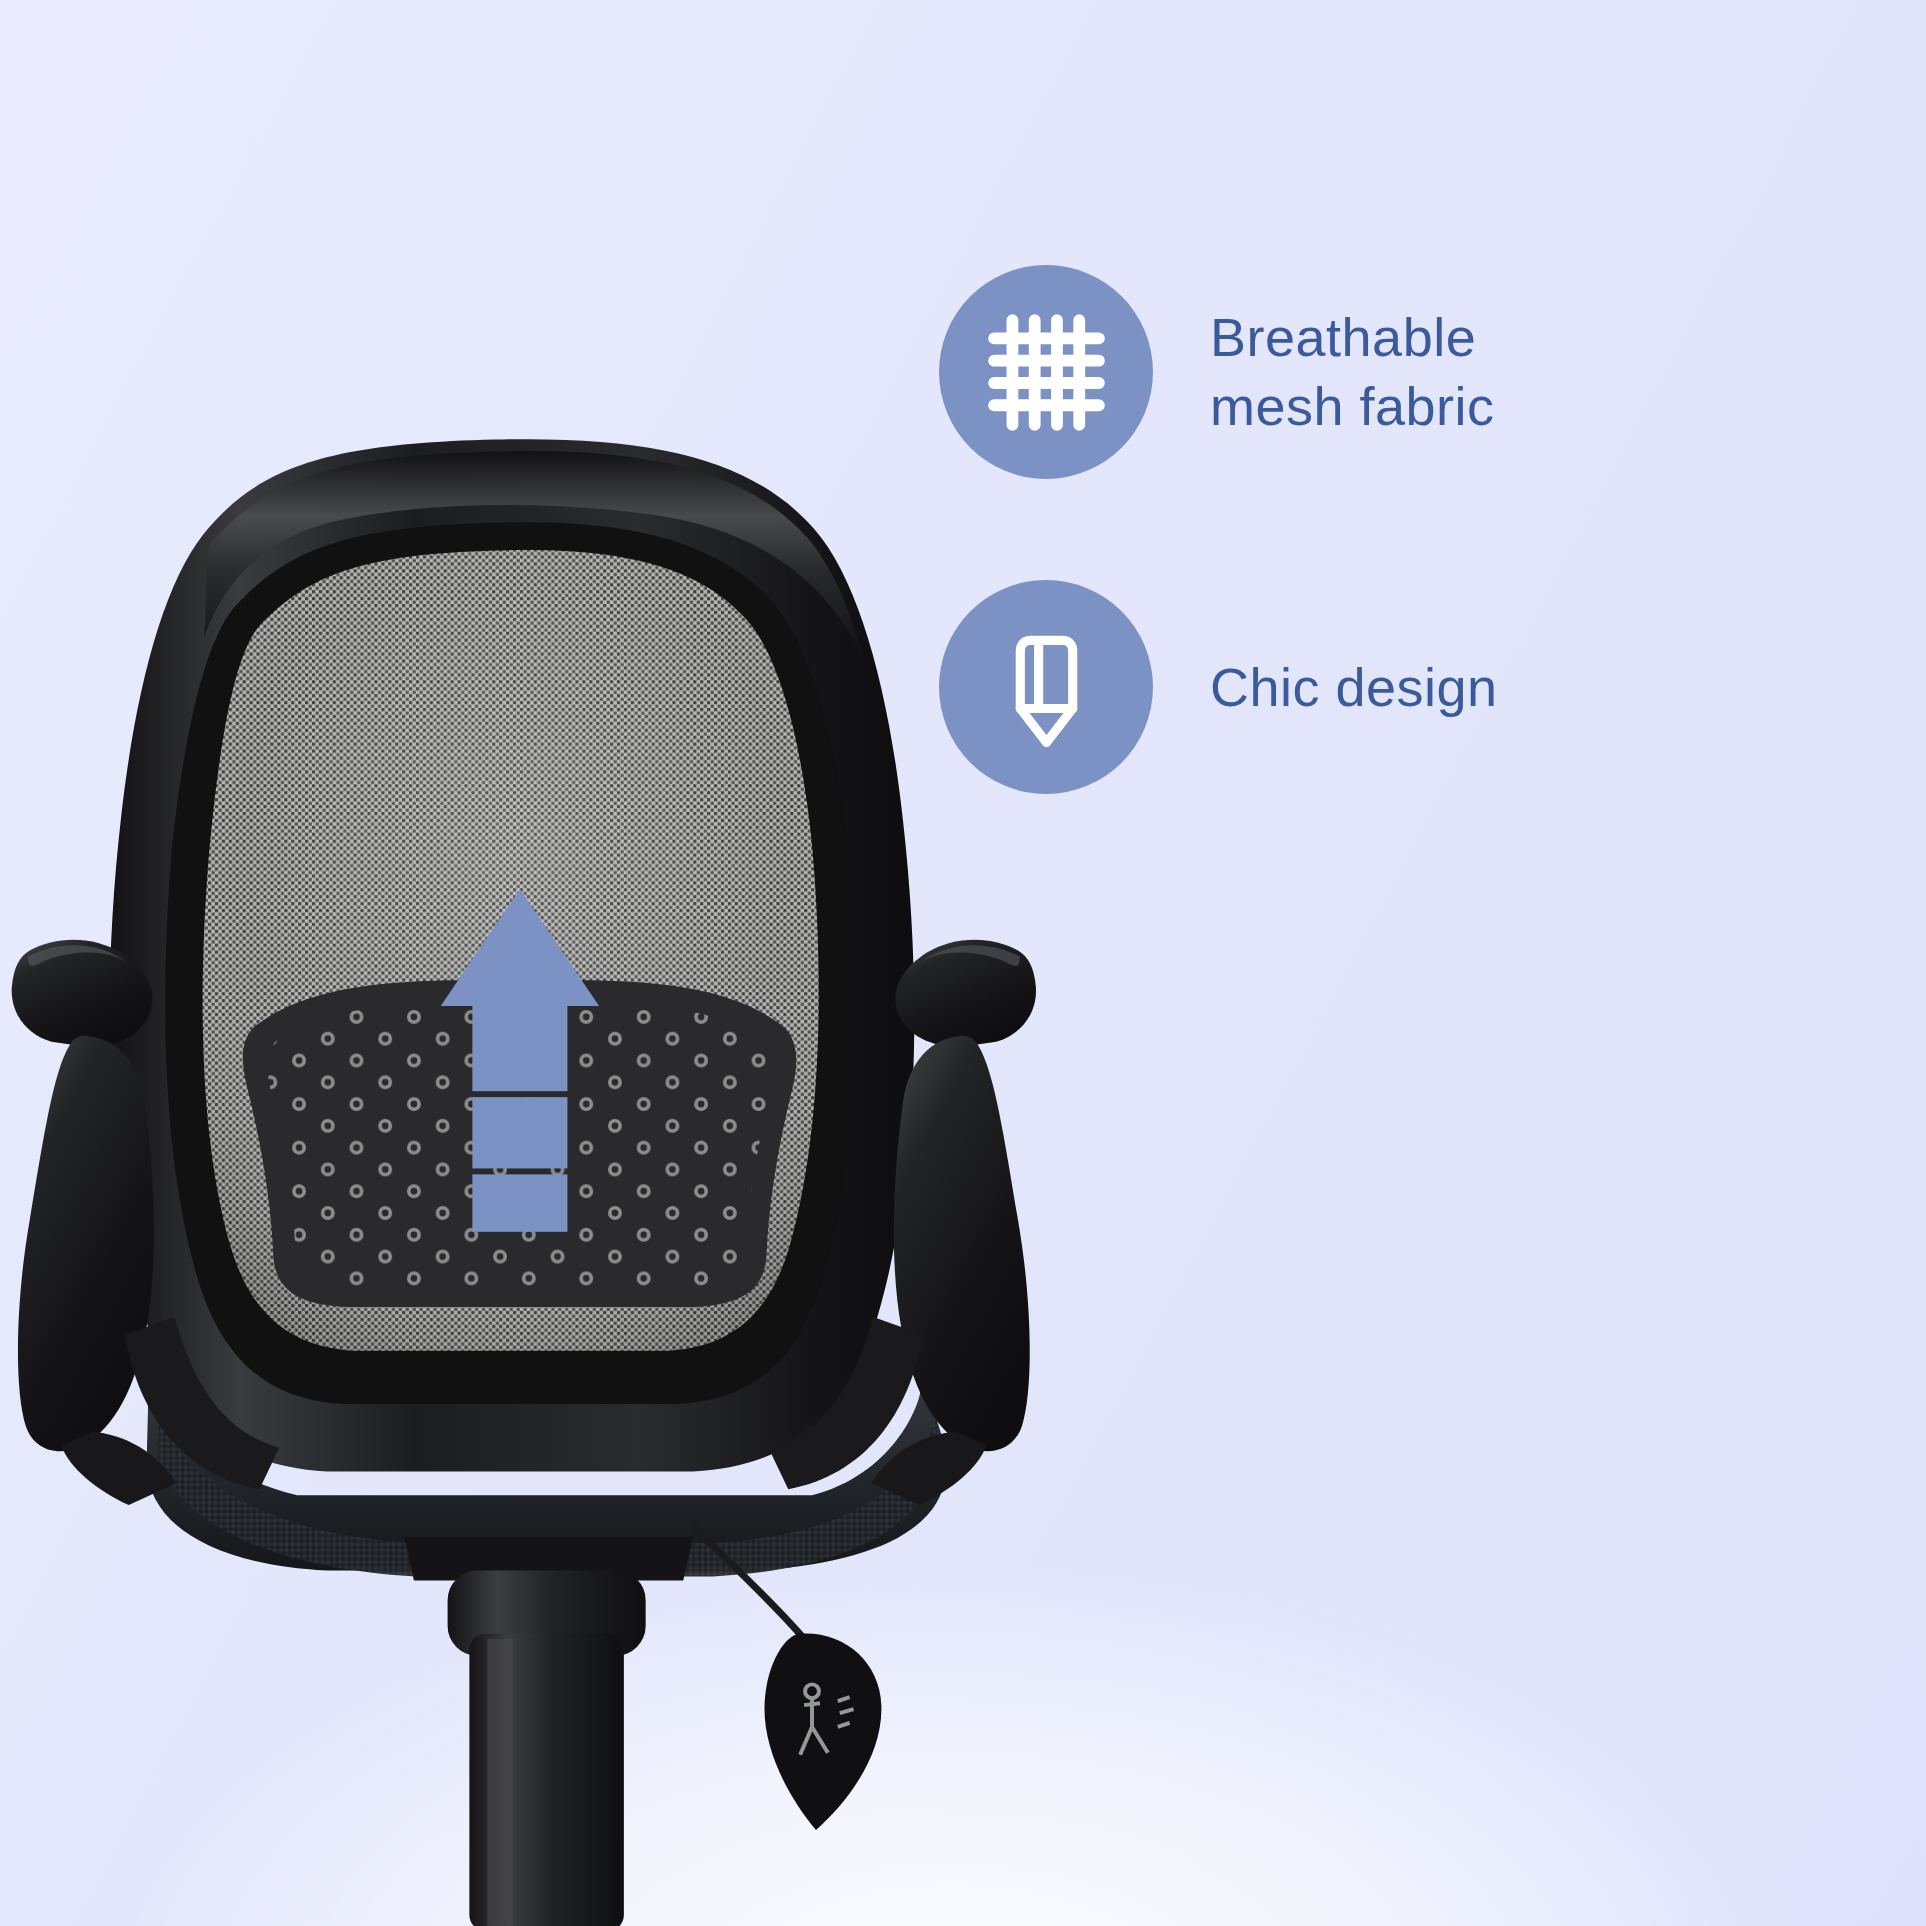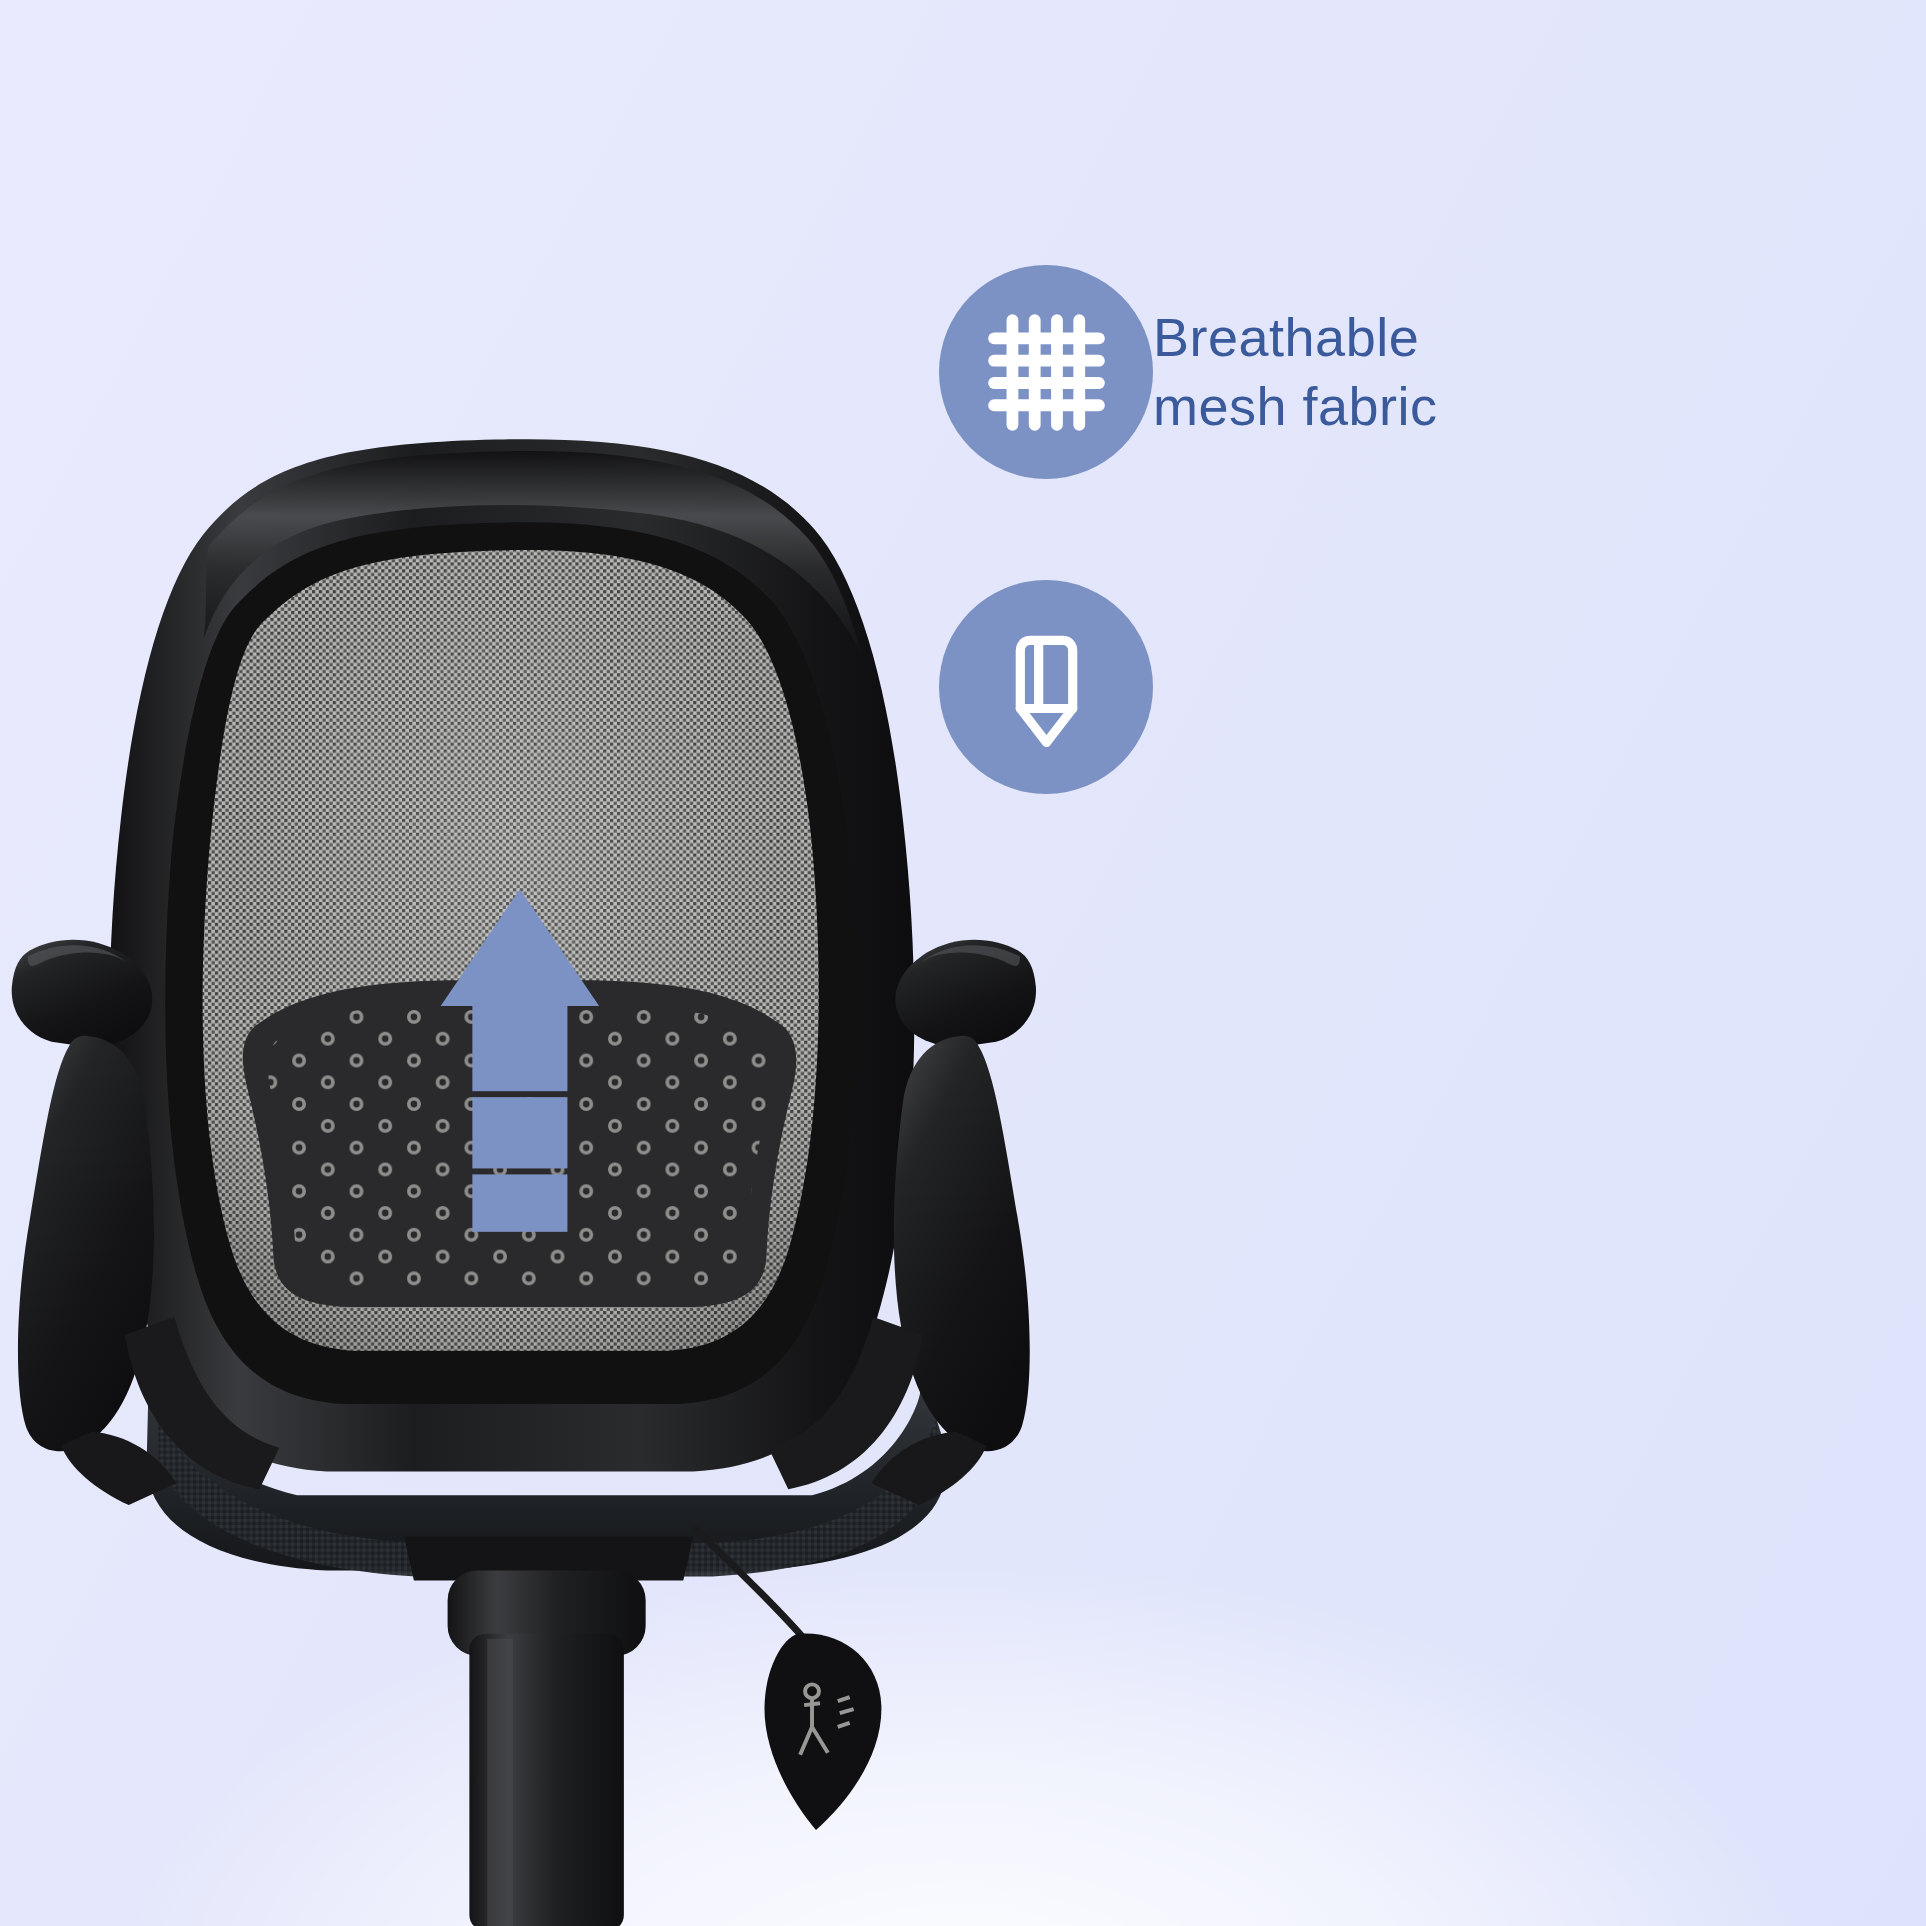--- a/index.html
+++ b/index.html
@@ -43,20 +43,21 @@
   .f0{top:22px;}
   .f1{top:337px;}
   .f2{top:653px;}
   .circle{
     width:214px;height:214px;border-radius:50%;
     background:#7d92c4;flex:0 0 214px;
     display:flex;align-items:center;justify-content:center;
   }
   .ficon{width:131px;height:131px;display:block;}
   .flabel{
+    margin-left:57px;
     color:#3a5a9b;
     font-size:54px;line-height:69px;
     font-family:"Liberation Sans","DejaVu Sans",sans-serif;
     font-weight:400;white-space:pre-line;letter-spacing:0.5px;
   }
 
   
   #chair{position:absolute;left:0;top:396px;width:1119px;height:1531px;}
   #chair svg{display:block;width:1119px;height:1531px;}
 </style>
@@ -257,18 +258,19 @@
     <div class="feature f1">
       <div class="circle">
         <svg class="ficon" viewBox="0 0 100 100">
           <g stroke="#ffffff" stroke-width="7" fill="none" stroke-linecap="round" stroke-linejoin="round">
             <path d="M30 22 C30 17 33 14 38 14 L62 14 C67 14 70 17 70 22 L70 66 L30 66 Z"></path>
             <line x1="44" y1="18" x2="44" y2="62"></line>
             <path d="M30 66 L50 92 L70 66"></path>
           </g>
         </svg>
       </div>
+      <div class="flabel">Chic design</div>
     </div>
 
 
   </div>
 </div>
 
 
 </body></html>

